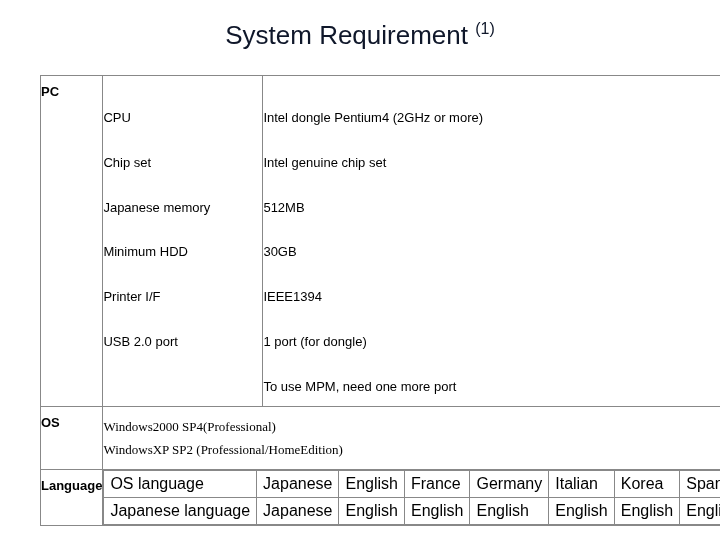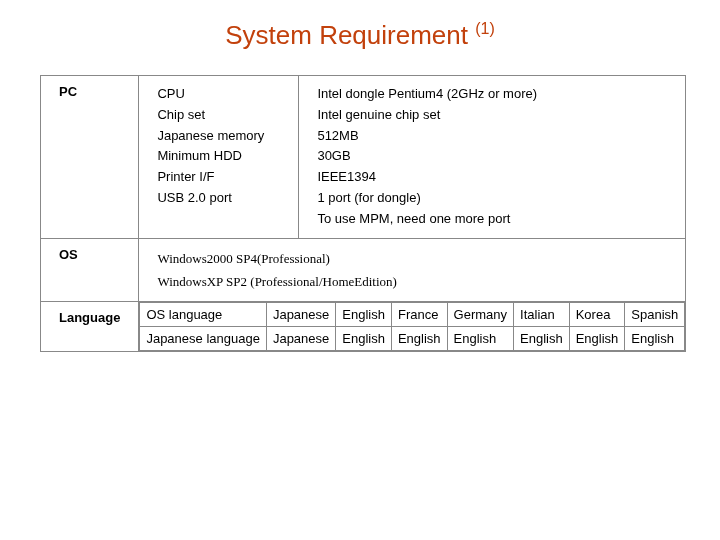--- a/index.html
+++ b/index.html
@@ -14,71 +14,72 @@
     .page {
       width: 720px;
       height: 540px;
       padding: 20px 40px;
     }
     h1 {
       text-align: center;
       font-size: 26px;
       font-weight: normal;
       margin-bottom: 24px;
-      color: #c2410c;
+      color: #0f172a;
     }
     h1 sup {
       font-size: 16px;
     }
     .main-table {
       width: 100%;
       border-collapse: collapse;
       border: 1px solid #888;
     }
     .main-table td {
       border: 1px solid #888;
       vertical-align: top;
-      padding: 8px 18px;
+      padding: 8px 0;
     }
     .row-label {
       width: 80px;
       font-weight: bold;
       white-space: nowrap;
     }
     .spec-col {
       width: 160px;
     }
     .value-col {
       width: auto;
     }
     .spec-list, .value-list {
       list-style: none;
       padding: 0;
       margin: 0;
     }
     .spec-list li, .value-list li {
       line-height: 1.6;
+      margin-top: 24px;
     }
     .os-text {
       line-height: 1.8;
       font-family: Liberation Serif, serif;
     }
     .lang-cell {
       padding: 0 !important;
     }
     .inner-table {
       width: 100%;
       border-collapse: collapse;
     }
     .inner-table td {
       border: 1px solid #888;
       padding: 4px 6px;
       text-align: left;
       white-space: nowrap;
-      font-size: 13px;
+      font-size: 16px;
     }
     .inner-table td:first-child {
       width: 80px;
     }
   </style>
 </head>
 <body>
 
 <div class="page">
   <h1>

